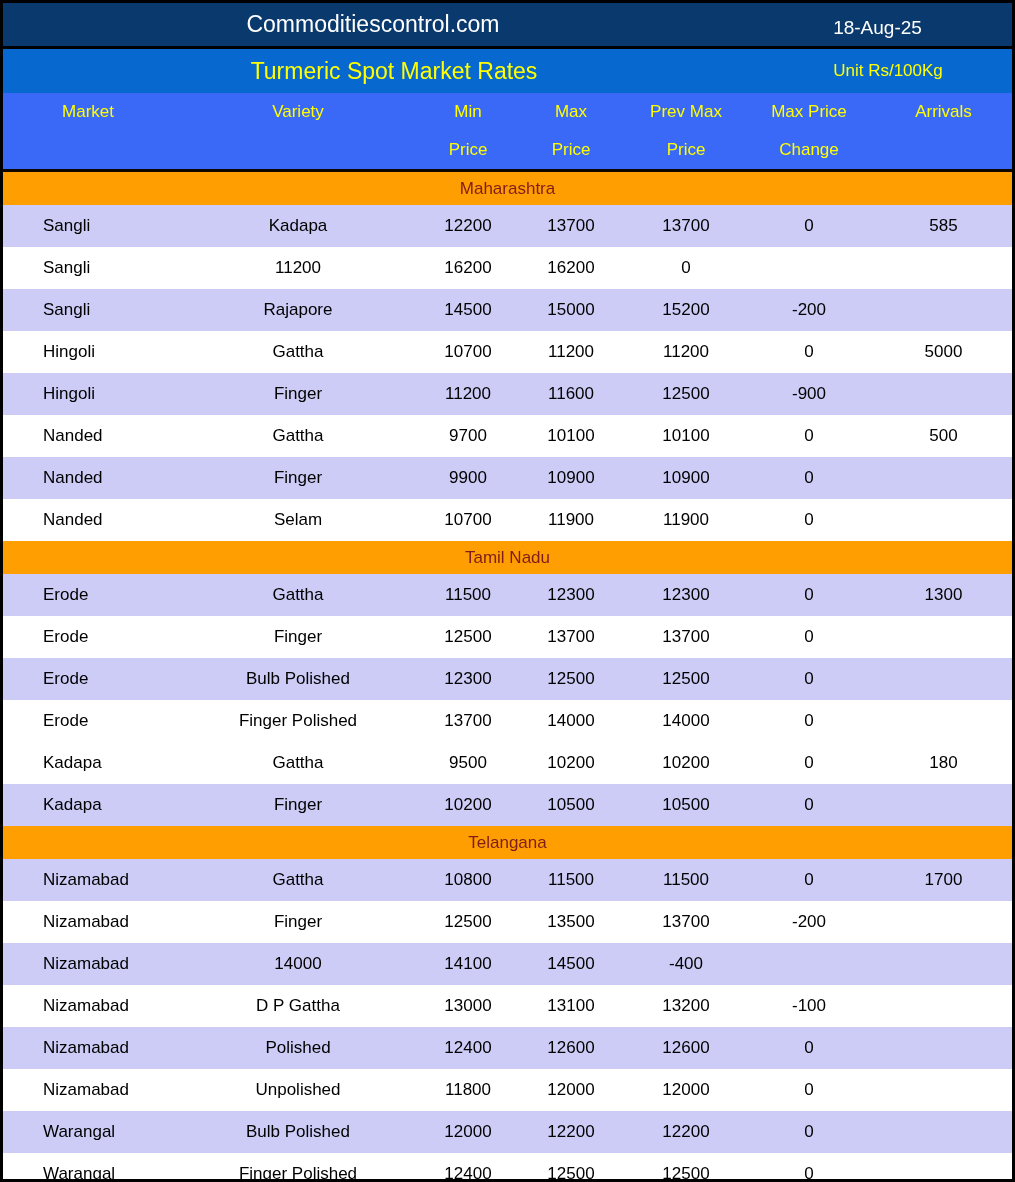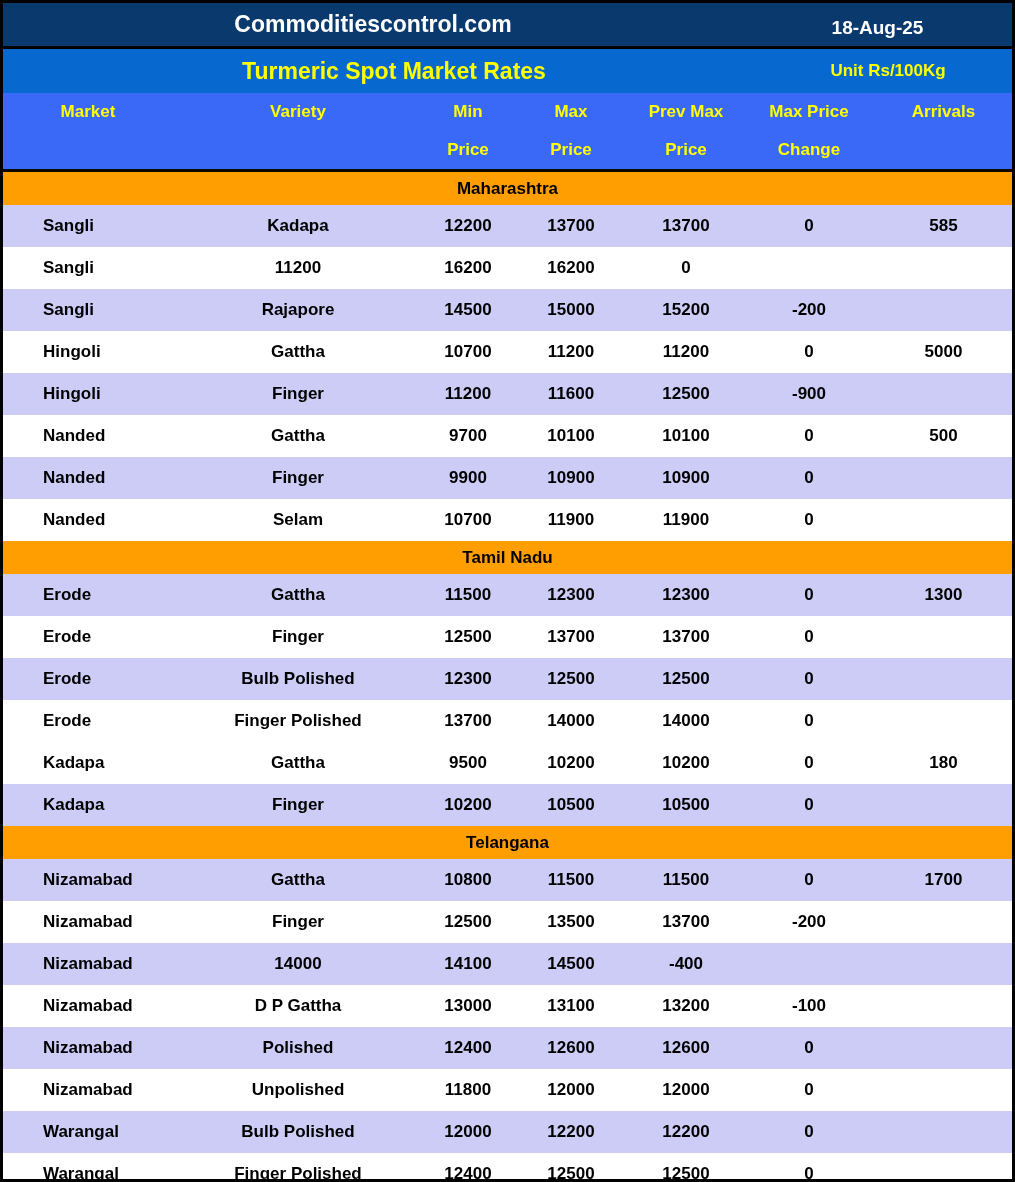--- a/index.html
+++ b/index.html
@@ -1,21 +1,21 @@
 <!DOCTYPE html>
 <html style="--navy: #0a3a6d; --title_blue: #0768d0; --header_blue: #3a68f7; --orange: #ff9e00; --lavender: #ccccf7; --footer_blue: #0768d0; --yellow: #ffff00;"><head>
 <meta charset="utf-8">
 <style>
   html,body{margin:0;padding:0;background:#ffffff;}
   .page{
     width:1015px;height:1182px;box-sizing:border-box;
     border:3px solid #000;
     display:flex;flex-direction:column;
     font-family:"Liberation Sans", sans-serif;
-    font-weight:700;
+    font-weight:400;
     background:#fff;
     overflow:hidden;
   }
   .grid{
     display:grid;
     grid-template-columns:170px 250px 90px 116px 114px 132px 1fr;
     align-items:center;
   }
   .span15{grid-column:1/6;text-align:center;}
   .span67{grid-column:6/8;text-align:center;}
@@ -30,21 +30,21 @@
 
   .titlebar{background:var(--title_blue,#0768d0);height:44px;flex:0 0 auto;padding-left:21px;}
   .title{color:var(--yellow,#ffff00);font-size:23px;}
   .unit{color:var(--yellow,#ffff00);font-size:17px;}
 
   .colheader{background:var(--header_blue,#3a68f7);flex:0 0 auto;}
   .hrow{height:38px;}
   .hcell{color:var(--yellow,#ffff00);font-size:17px;text-align:center;width:100%;}
 
   .secbar{
-    background:var(--orange,#ff9e00);height:33px;color:#000000;font-size:17px;
+    background:var(--orange,#ff9e00);height:33px;color:#7f1d1d;font-size:17px;
     display:flex;align-items:center;justify-content:center;
   }
   .row{height:42px;font-size:17px;color:#000;background:#fff;}
   .row:nth-of-type(odd){background:#fff;}
   .row:nth-of-type(even){background:var(--lavender,#ccccf7);}
   .cell{text-align:center;width:100%;box-sizing:border-box;}
   .cell.c0{text-align:left;padding-left:40px;}
 
   .footer{background:var(--footer_blue,#0768d0);flex:1 1 auto;min-height:34px;}
   .total-label{grid-column:5/7;text-align:center;color:var(--yellow,#ffff00);font-size:25px;}

